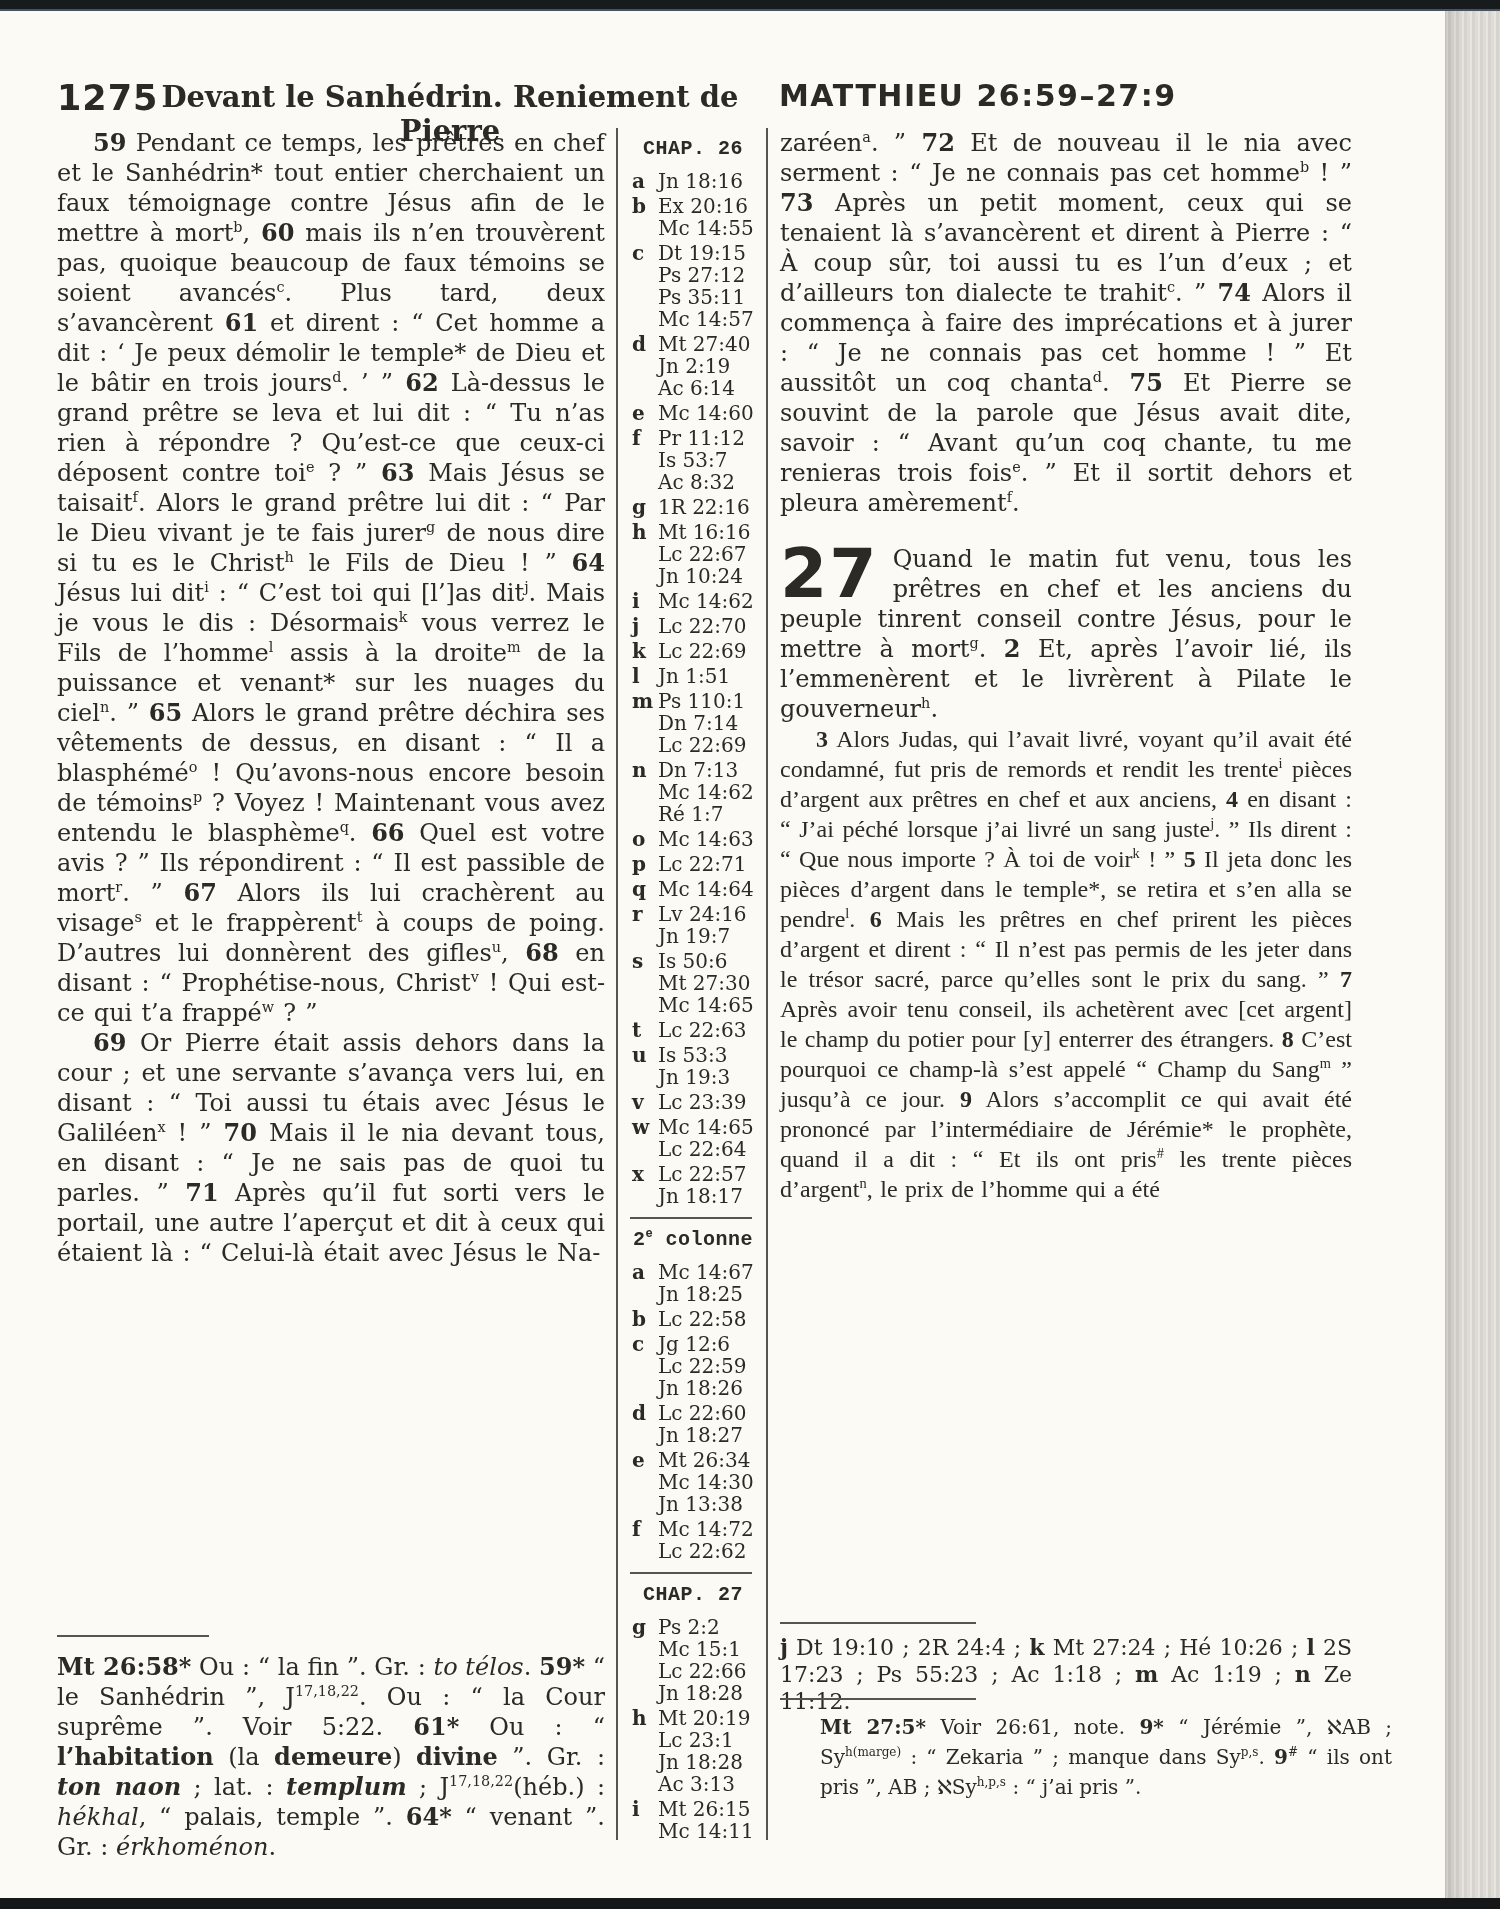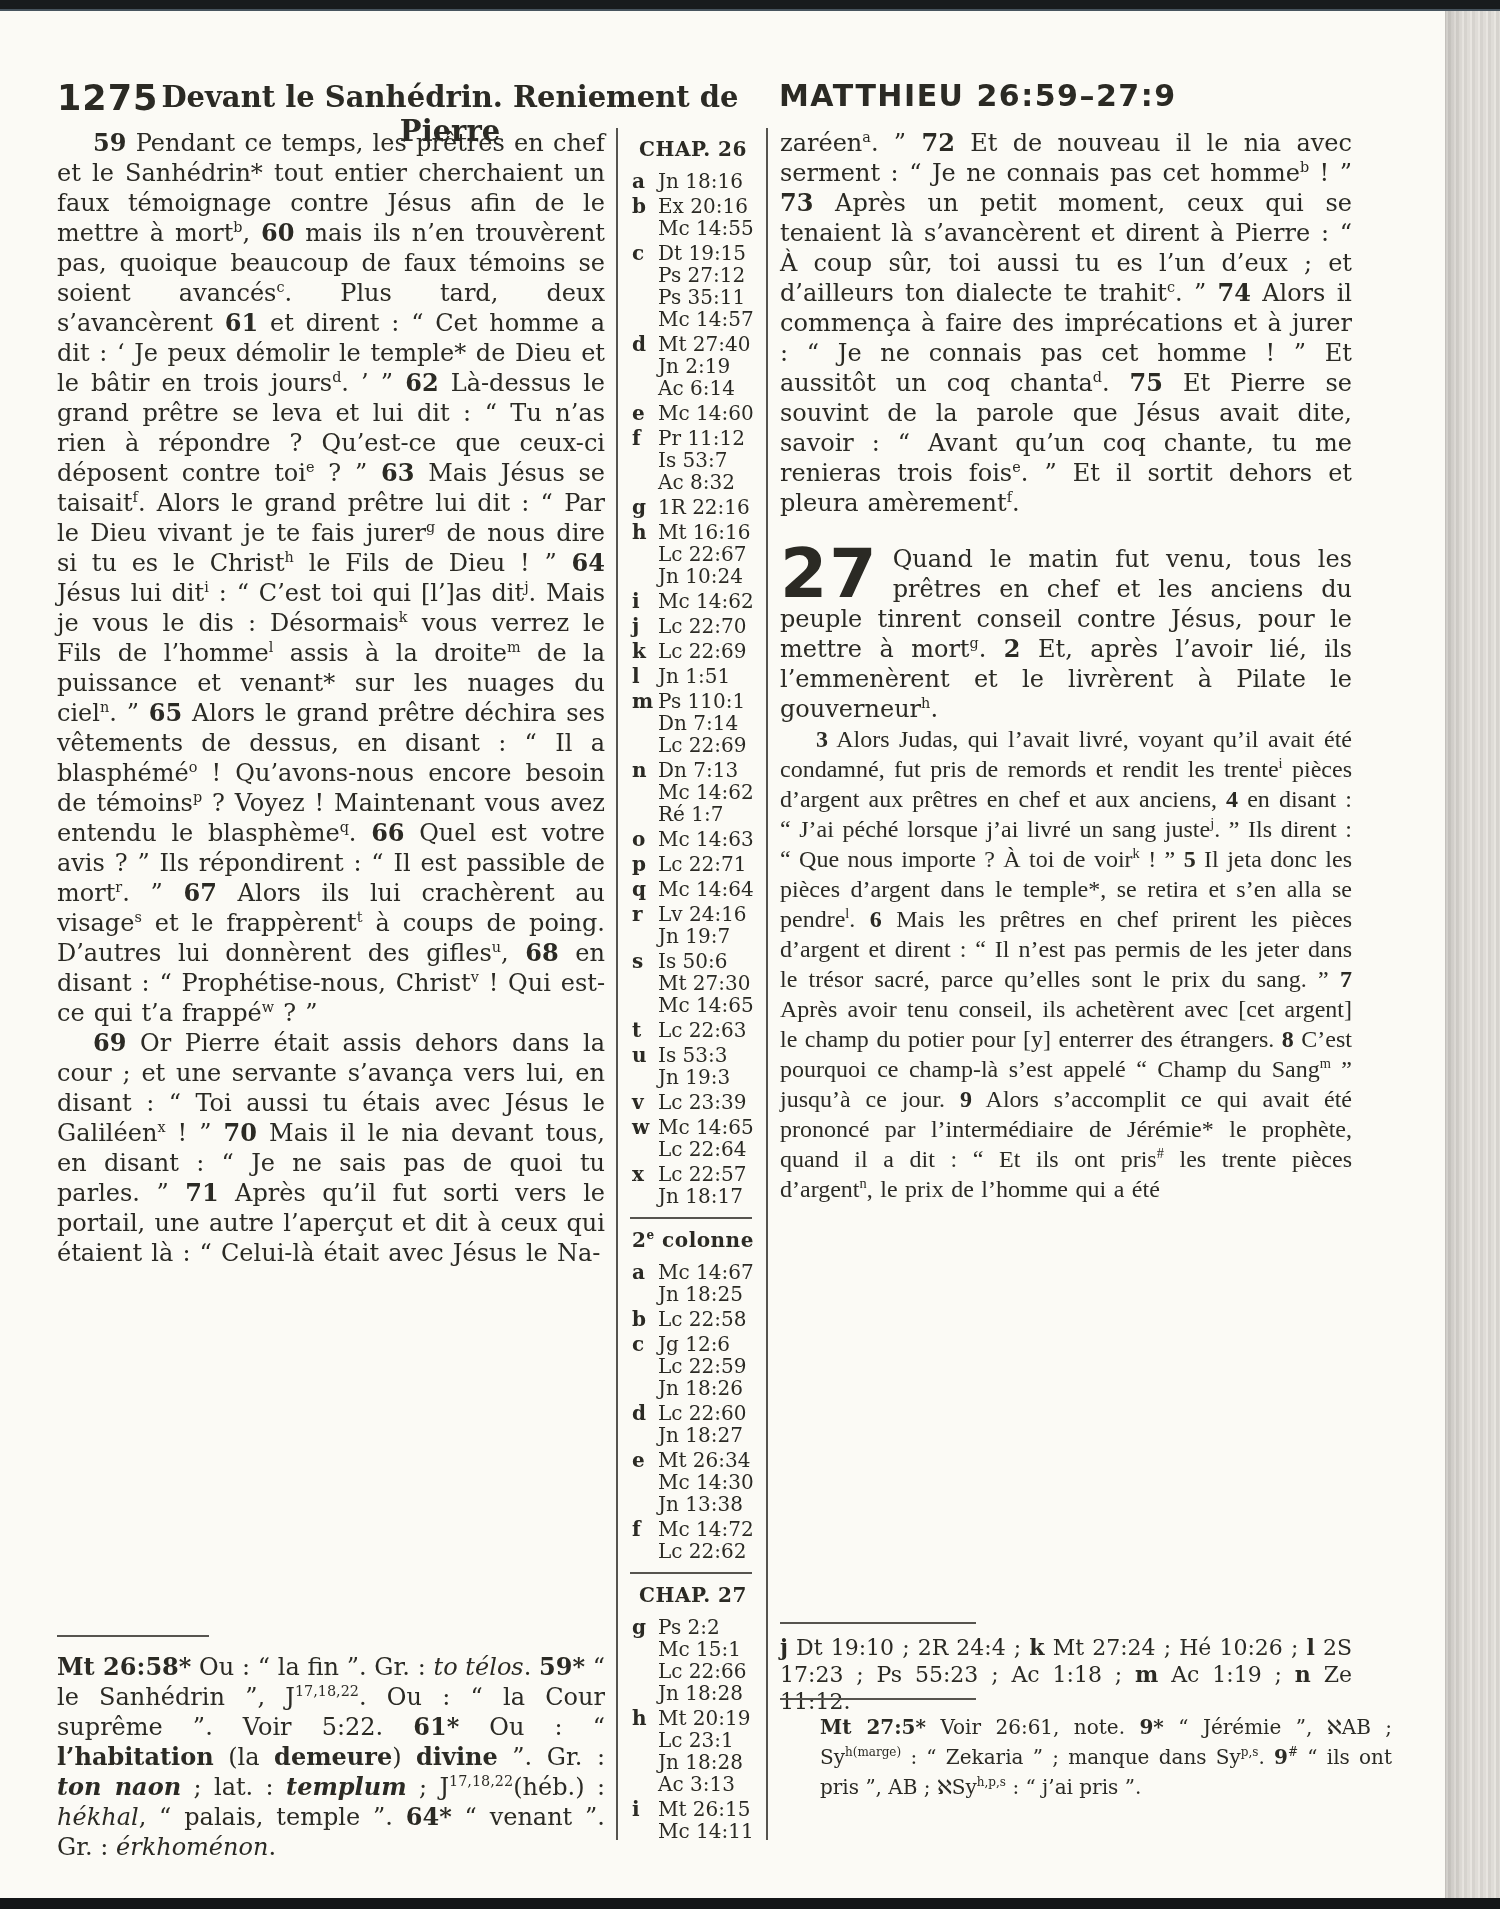--- a/index.html
+++ b/index.html
@@ -27,21 +27,21 @@
   .col-right{left:780px;width:572px;}
   p.bp{margin:0;}
   p.ind{text-indent:36px;}
   .col-right p.ind{font-family:Liberation Serif, serif;}
   p.chp{margin-top:26px;}
   .dropcap{float:left;font-family:"DejaVu Sans",sans-serif;font-weight:bold;font-size:68px;line-height:52px;margin:4px 14px 0 0;letter-spacing:2px;}
   sup{font-size:60%;line-height:0;vertical-align:super;}
   .vrule{position:absolute;top:128px;width:2px;height:1712px;background:#56544f;}
   .vr1{left:616px;} .vr2{left:766px;}
   .ref-col{position:absolute;left:630px;top:134px;width:126px;font-size:20px;line-height:22px;}
-  .ref-head{font-weight:bold;text-align:center;margin:4px 0 10px;letter-spacing:0.5px;}
+  .ref-head{font-weight:bold;text-align:center;margin:4px 0 10px;letter-spacing:0.5px;font-family:Liberation Mono, monospace;}
   .ref-entry{position:relative;padding-left:28px;margin-bottom:3px;}
   .ref-letter{position:absolute;left:2px;top:0;font-weight:bold;}
   .ref-line{white-space:nowrap;}
   .ref-rule{border-top:2px solid #56544f;margin:10px 4px 10px 0;}
   .fn-rule{position:absolute;height:2px;background:#56544f;}
   #fnl-rule{left:57px;top:1635px;width:152px;}
   #fnr-rule1{left:780px;top:1622px;width:196px;}
   #fnr-rule2{left:780px;top:1698px;width:196px;}
   .fn-left{position:absolute;left:57px;top:1652px;width:548px;font-size:24px;line-height:30px;text-align:justify;}
   .fn-right-refs{position:absolute;left:780px;top:1634px;width:572px;font-size:22px;line-height:27px;text-align:justify;}

